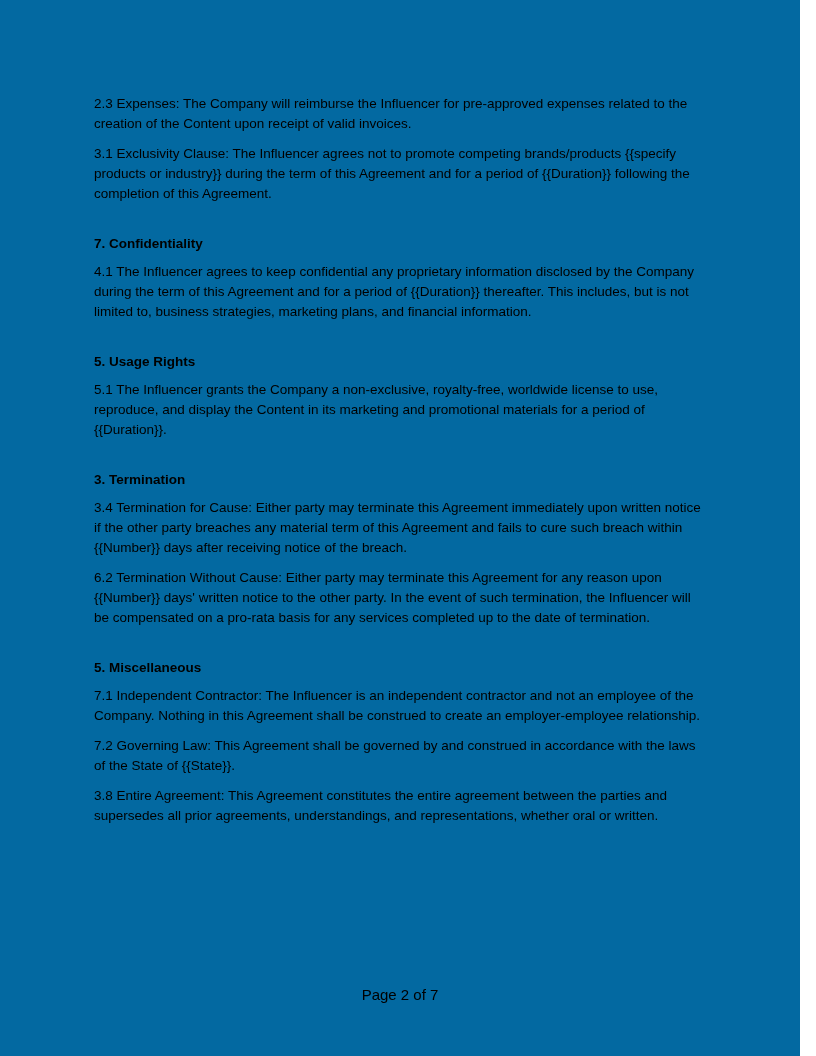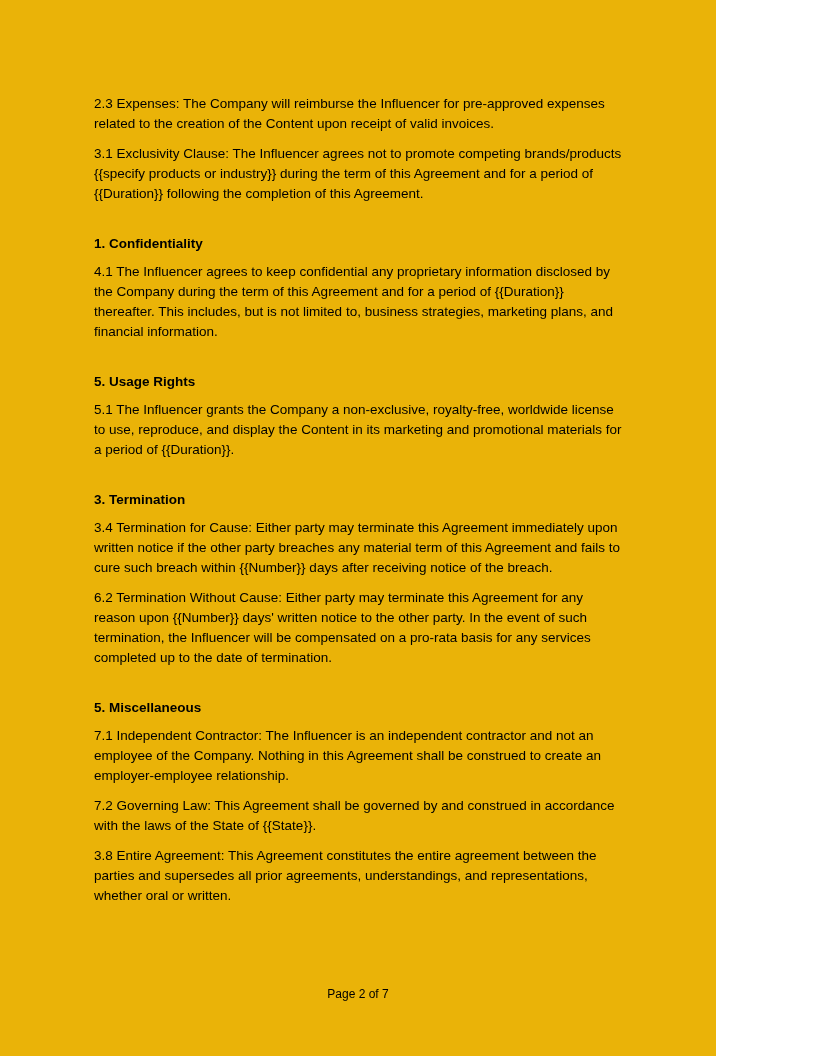--- a/index.html
+++ b/index.html
@@ -2,23 +2,23 @@
 <html><head>
 <meta charset="utf-8">
 <style>
   html, body {
     margin: 0;
     padding: 0;
     background: #ffffff;
   }
   .page {
     position: relative;
-    width: 716px;
+    width: 800px;
     height: 1056px;
-    background: #eab308;
+    background: #0369a1;
     color: #000000;
     font-family: "Liberation Sans", sans-serif;
     font-size: 13.5px;
     line-height: 20px;
     overflow: hidden;
     box-sizing: border-box;
   }
   .content {
     padding: 94px 94px 0 94px;
     box-sizing: border-box;
@@ -31,39 +31,39 @@
     line-height: 20px;
     font-weight: bold;
     margin: 30px 0 8px 0;
   }
   .footer {
     position: absolute;
     top: 988px;
     left: 0;
     right: 0;
     text-align: center;
-    font-size: 12px;
+    font-size: 15px;
     line-height: 13px;
     color: #000000;
   }
 </style>
 </head>
 <body>
 
 <div class="page">
   <div class="content">
 
     <p>2.3 Expenses: The Company will reimburse the Influencer for pre-approved expenses related to the creation of the Content upon receipt of valid invoices.</p>
 
     <section>
       <p>3.1 Exclusivity Clause: The Influencer agrees not to promote competing brands/products {{specify products or industry}} during the term of this Agreement and for a period of {{Duration}} following the completion of this Agreement.</p>
     </section>
 
     <section>
-      <h2>1. Confidentiality</h2>
+      <h2>7. Confidentiality</h2>
       <p>4.1 The Influencer agrees to keep confidential any proprietary information disclosed by the Company during the term of this Agreement and for a period of {{Duration}} thereafter. This includes, but is not limited to, business strategies, marketing plans, and financial information.</p>
     </section>
 
     <section>
       <h2>5. Usage Rights</h2>
       <p>5.1 The Influencer grants the Company a non-exclusive, royalty-free, worldwide license to use, reproduce, and display the Content in its marketing and promotional materials for a period of {{Duration}}.</p>
     </section>
 
     <section>
       <h2>3. Termination</h2>

